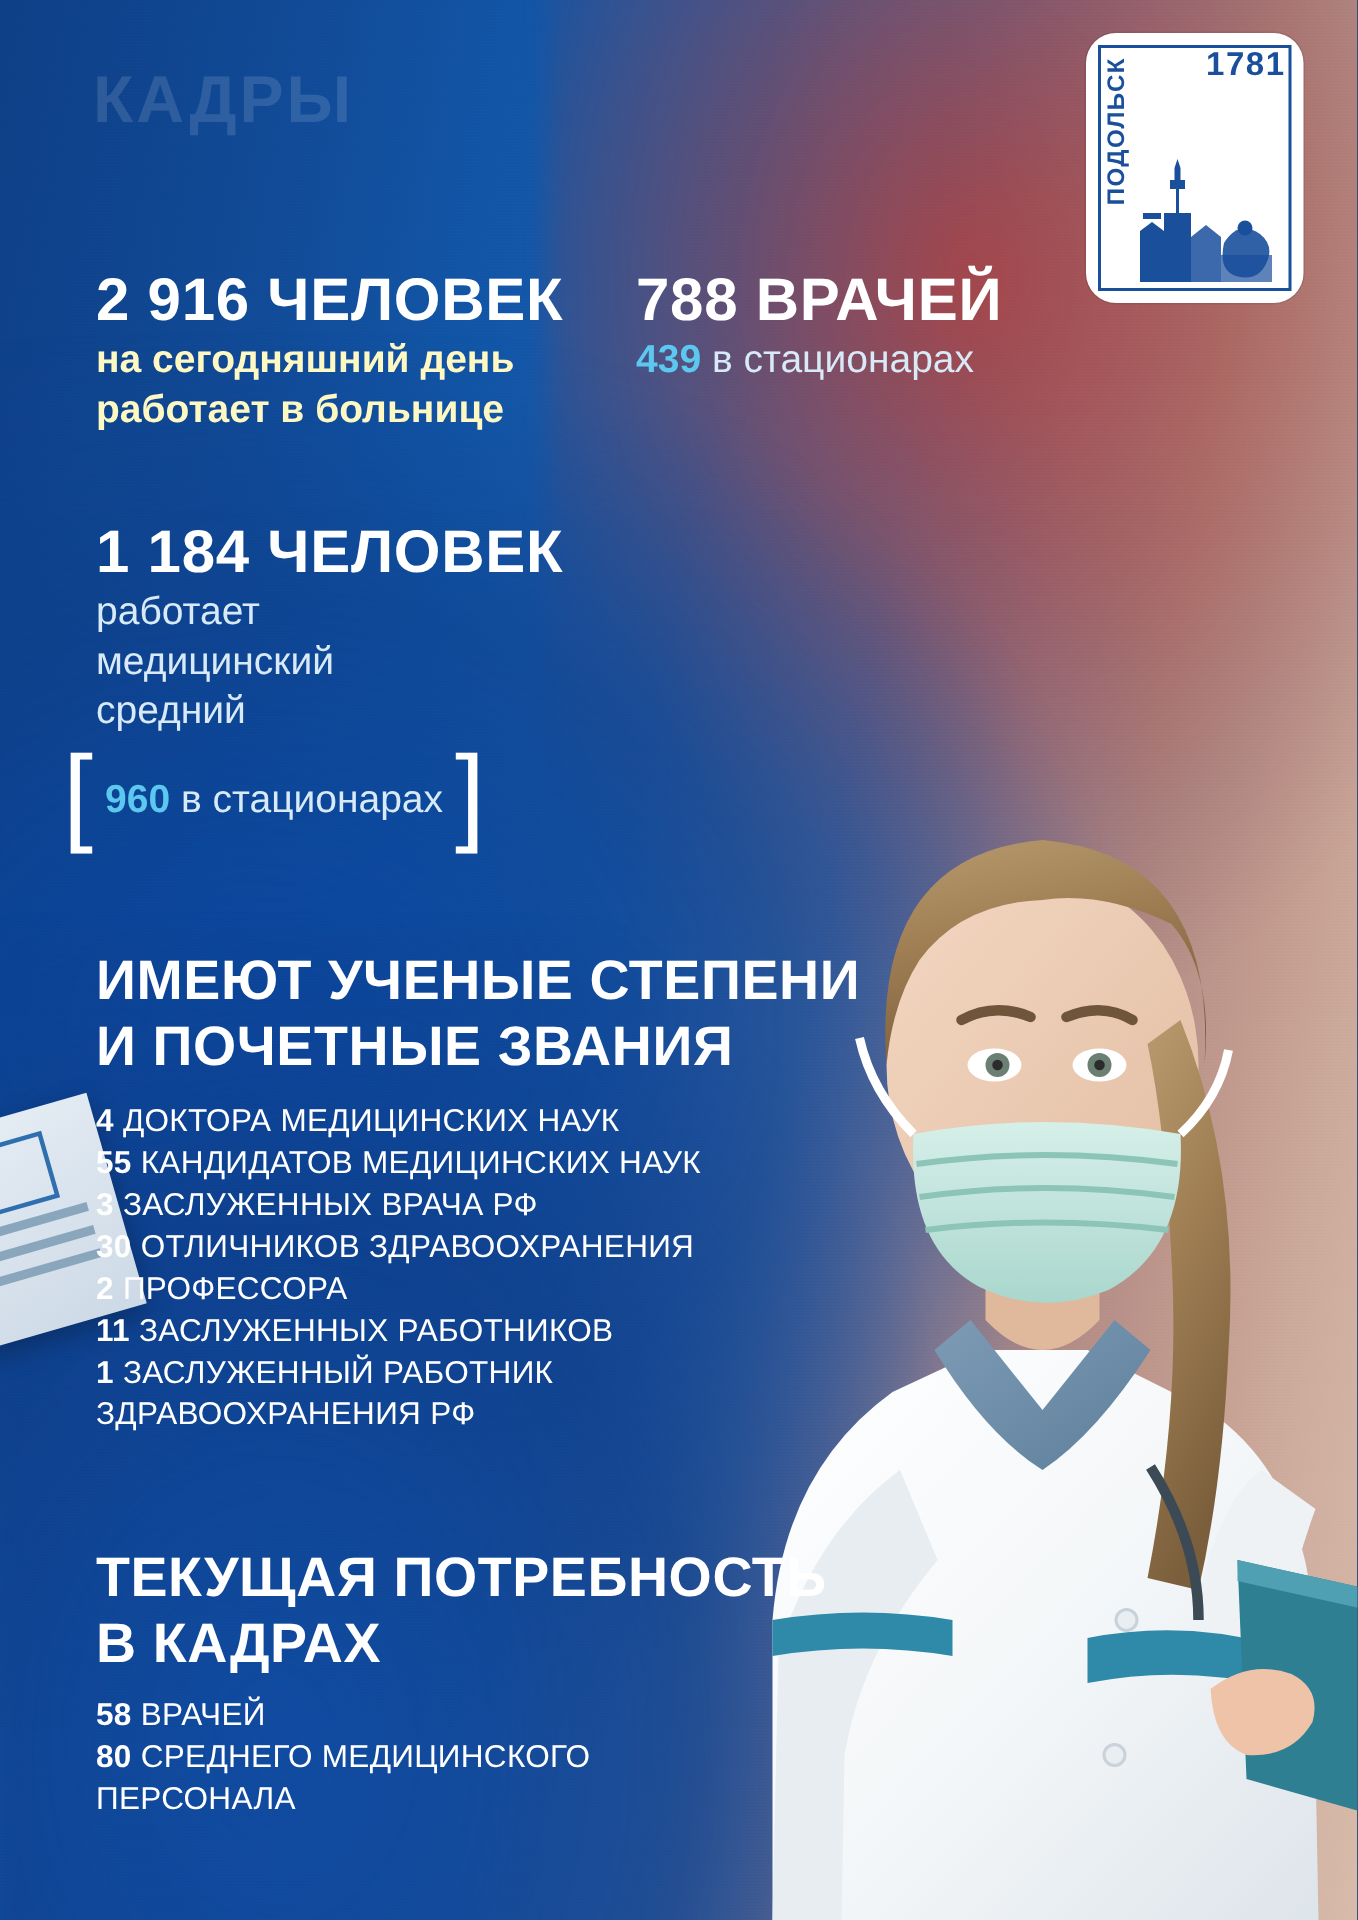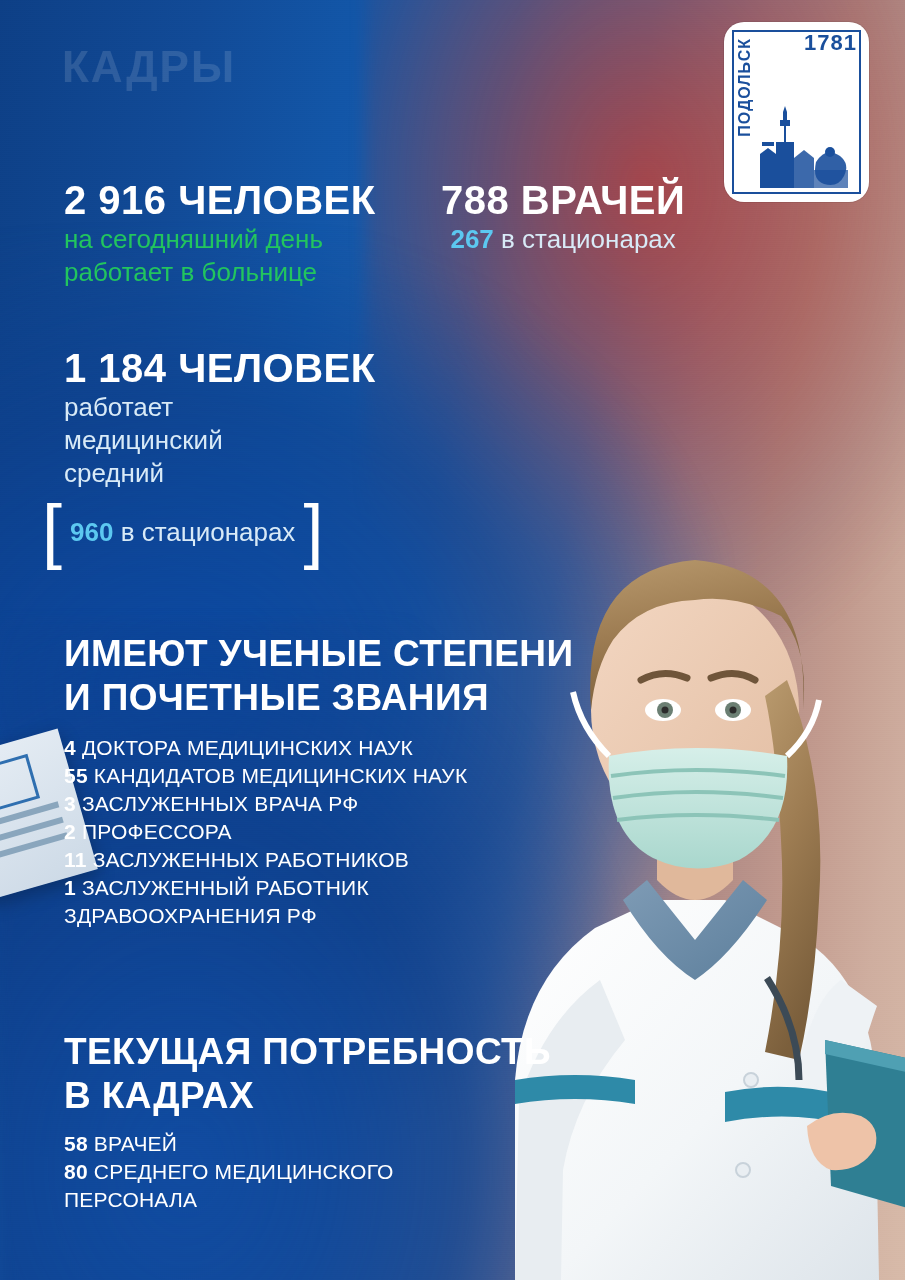--- a/index.html
+++ b/index.html
@@ -128,24 +128,24 @@
     text-transform: uppercase;
     white-space: nowrap;
   }
   .sub-line {
     font-size: 26px;
     line-height: 1.28;
     color: #d8eaf7;
     white-space: nowrap;
   }
   .hl { color: #5cc8f0; font-weight: 700; }
-  .sub-line.light { color: #22c55e; }
+  .sub-line.light { color: #fef9c3; font-weight: bold; }
 
   .b1 { left: 64px; top: 178px; }
-  .b2 { left: 441px; top: 178px; text-align: center; }
+  .b2 { left: 424px; top: 178px; }
   .b3 { left: 64px; top: 346px; }
 
   .bracket-wrap {
     position: absolute;
     left: 42px; top: 500px;
     display: flex;
     align-items: center;
   }
   .brk {
     font-size: 72px;
@@ -314,21 +314,21 @@
 
   <div class="block b1">
     <div class="big-num">2 916 ЧЕЛОВЕК</div>
     <div class="sub-line light">на сегодняшний день</div>
     <div class="sub-line light">работает в больнице</div>
   </div>
 
   <div class="block b2">
     <div class="big-num">788 ВРАЧЕЙ</div>
     <div class="sub-line">
-      <span class="hl">267</span>
+      <span class="hl">439</span>
       <span>в стационарах</span>
     </div>
   </div>
 
   <div class="block b3">
     <div class="big-num">1 184 ЧЕЛОВЕК</div>
     <div class="sub-line">работает</div>
     <div class="sub-line">медицинский</div>
     <div class="sub-line">средний</div>
   </div>
@@ -346,20 +346,21 @@
 
   <div class="block section-title s-degrees">
     <div>ИМЕЮТ УЧЕНЫЕ СТЕПЕНИ</div>
     <div>И ПОЧЕТНЫЕ ЗВАНИЯ</div>
   </div>
 
   <div class="list list-degrees">
     <div class="li"><b>4</b> <span>ДОКТОРА МЕДИЦИНСКИХ НАУК</span></div>
     <div class="li"><b>55</b> <span>КАНДИДАТОВ МЕДИЦИНСКИХ НАУК</span></div>
     <div class="li"><b>3</b> <span>ЗАСЛУЖЕННЫХ ВРАЧА РФ</span></div>
+    <div class="li"><b>30</b> <span>ОТЛИЧНИКОВ ЗДРАВООХРАНЕНИЯ</span></div>
     <div class="li"><b>2</b> <span>ПРОФЕССОРА</span></div>
     <div class="li"><b>11</b> <span>ЗАСЛУЖЕННЫХ РАБОТНИКОВ</span></div>
     <div class="li"><b>1</b> <span>ЗАСЛУЖЕННЫЙ РАБОТНИК</span></div>
     <div class="li"><span>ЗДРАВООХРАНЕНИЯ РФ</span></div>
   </div>
 
   <div class="block section-title s-need">
     <div>ТЕКУЩАЯ ПОТРЕБНОСТЬ</div>
     <div>В КАДРАХ</div>
   </div>

